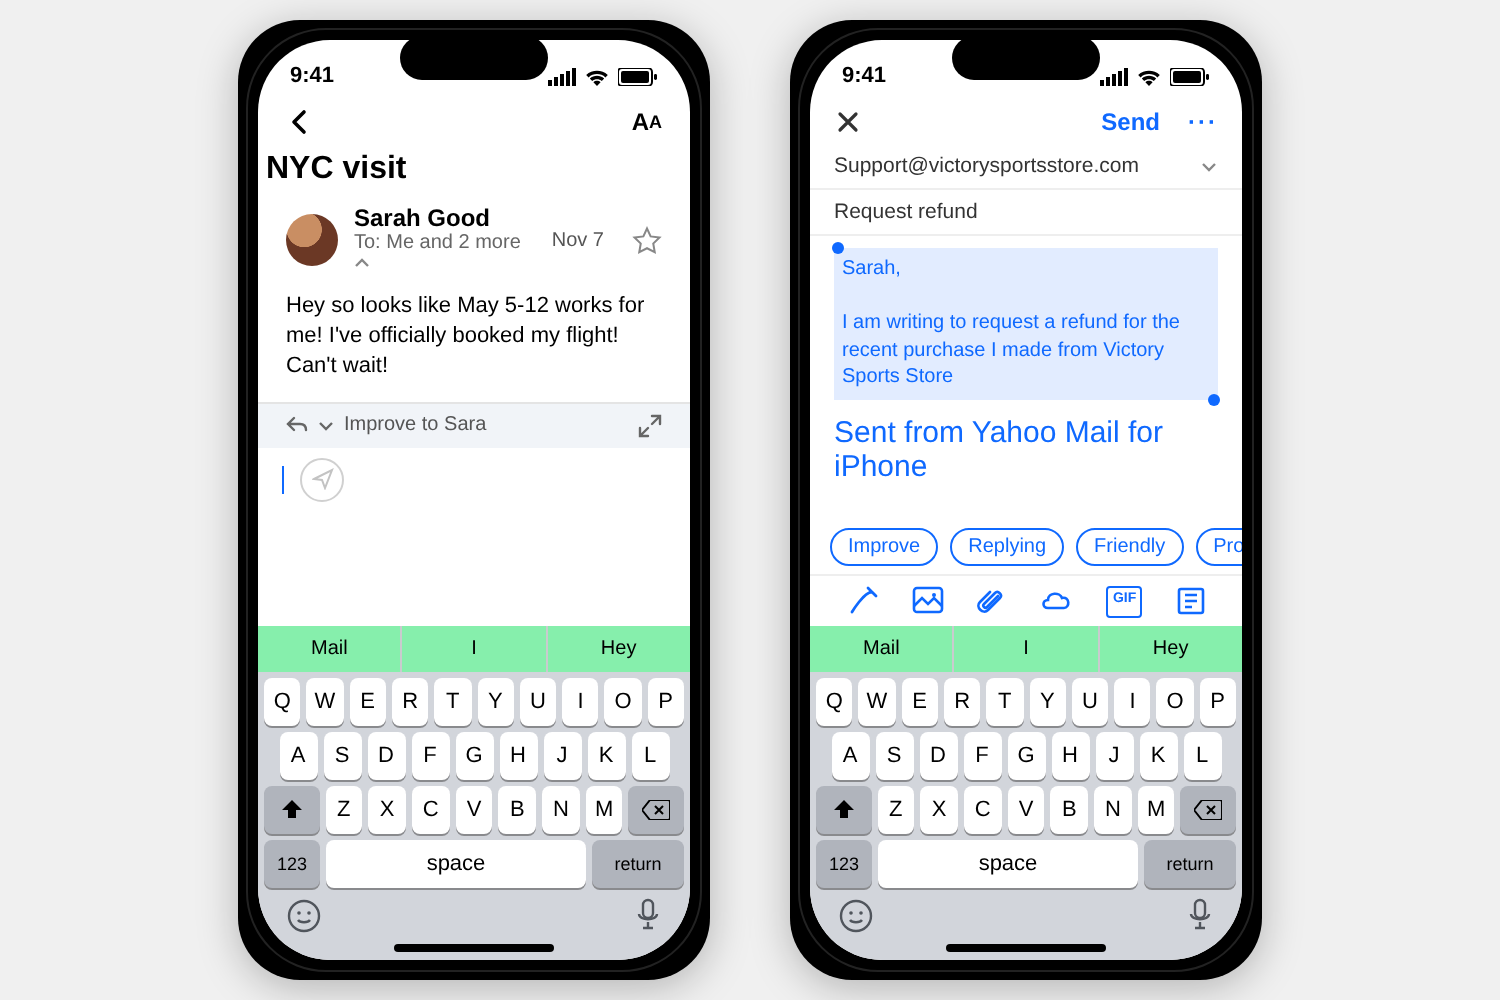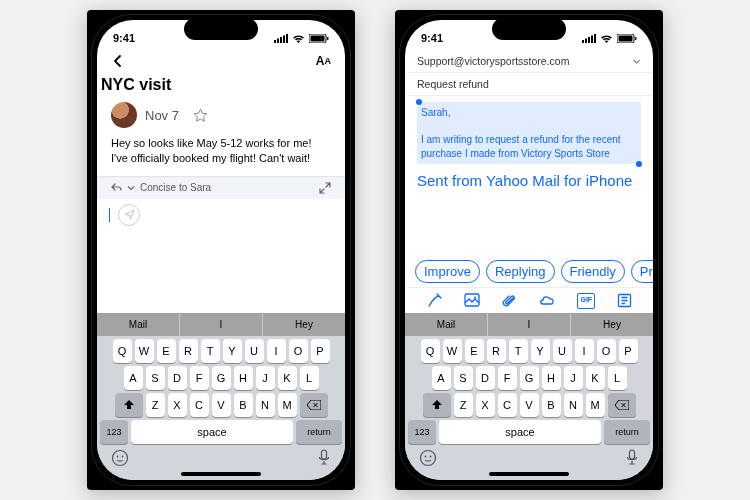--- a/index.html
+++ b/index.html
@@ -1,56 +1,56 @@
 <!DOCTYPE html>
 <html><head>
 <meta charset="utf-8">
 <style>
   * { box-sizing: border-box; margin: 0; padding: 0; font-family: -apple-system, 'Helvetica Neue', Arial, sans-serif; -webkit-font-smoothing: antialiased; }
   body { background:#f0f0f0; width:750px; height:500px; display:flex; justify-content:center; align-items:center; gap:40px; }
-  .phone { width:268px; height:480px; background:#000; border-radius:4px; padding:10px; position:relative; box-shadow:0 4px 20px rgba(0,0,0,.25); }
+  .phone { width:236px; height:480px; background:#000; border-radius:31px; padding:10px; position:relative; box-shadow:0 4px 20px rgba(0,0,0,.25); }
   .phone::before { content:""; position:absolute; left:4px; right:4px; top:4px; bottom:4px; border-radius:40px; border:1px solid #222; pointer-events:none; }
   .screen { width:100%; height:100%; background:#fff; border-radius:36px; overflow:hidden; display:flex; flex-direction:column; position:relative; }
   .notch { position:absolute; top:8px; left:50%; transform:translateX(-50%); width:74px; height:22px; background:#000; border-radius:14px; z-index:10; }
   .status { height:30px; flex:0 0 auto; display:flex; justify-content:space-between; align-items:center; padding:6px 16px 0; font-size:11px; font-weight:600; }
   .status .ind { display:flex; gap:4px; align-items:center; }
   .content { flex:1; overflow:hidden; display:flex; flex-direction:column; }
   .hdr { display:flex; align-items:center; justify-content:space-between; padding:4px 14px 6px; }
   .icn { display:inline-flex; align-items:center; justify-content:center; }
   .title { font-size:16px; font-weight:700; padding:2px 4px 8px; }
   .msg { padding:0 14px; }
   .from { display:flex; align-items:center; gap:8px; }
   .avatar { width:26px; height:26px; border-radius:50%; background:radial-gradient(circle at 35% 30%, #c98e63 0 35%, #6b3825 36% 100%); flex:0 0 auto; }
   .fromtxt { flex:1; }
   .name { font-size:12px; font-weight:700; }
   .to { font-size:10px; color:#666; }
-  .date { font-size:13px; color:#555; margin-right:6px;}
+  .date { font-size:10px; color:#555; margin-right:6px;}
   .body { font-size:11px; line-height:1.35; padding:8px 0 10px; }
   .divider { height:1px; background:#e4e4e4; }
   .replybar { display:flex; align-items:center; justify-content:space-between; padding:5px 14px; font-size:10px; color:#555; background:#f1f4f8; }
   .composebar { display:flex; align-items:center; gap:8px; padding:5px 12px 7px; }
   .compose-inp { flex:1; font-size:11px; color:#888; border:none; outline:none; }
   .sendcirc { width:22px; height:22px; border-radius:50%; border:1px solid #d0d0d0; display:flex; align-items:center; justify-content:center; color:#c3c3c3; }
 
   
   .r-hdr { display:flex; align-items:center; justify-content:space-between; padding:4px 12px 4px; }
   .send { color:#0f69ff; font-weight:600; font-size:12px; margin-right:6px;}
   .field { padding:5px 12px; border-bottom:1px solid #eee; font-size:10.5px; color:#333; display:flex; justify-content:space-between; align-items:center;}
   .sel { background:#e2ecff; margin:6px 12px 0; padding:4px 4px; font-size:10px; color:#0f69ff; line-height:1.35; position:relative; }
   .sel .handle { position:absolute; width:6px; height:6px; background:#0f69ff; border-radius:50%; }
   .sel .h1 { top:-3px; left:-1px; }
   .sel .h2 { bottom:-3px; right:-1px; }
   .sig { color:#0f69ff; font-size:15px; padding:8px 12px 6px; }
   .chips { display:flex; gap:6px; padding:4px 10px; }
-  .chip { border:1px solid #0f69ff; color:#0f69ff; border-radius:12px; font-size:13px; padding:3px 8px; }
+  .chip { border:1px solid #0f69ff; color:#0f69ff; border-radius:12px; font-size:10px; padding:3px 8px; }
   .tools { display:flex; justify-content:space-around; padding:5px 10px 4px; color:#0f69ff; border-top:1px solid #eee;}
 
   
   .kb { background:#d2d5db; flex:0 0 auto; display:flex; flex-direction:column; padding-bottom:4px;}
-  .sugg { background:#a3a3a3; display:flex; font-size:10px; }
+  .sugg { background:#86efac; display:flex; font-size:10px; }
   .sugg span { flex:1; text-align:center; padding:6px 0; color:#000; }
   .sugg span + span { border-left:1px solid #c9cbce; }
   .krow { display:flex; justify-content:center; gap:3px; padding:3px 3px 0; }
   .key { background:#fff; border-radius:4px; box-shadow:0 1px 0 #898a8d; font-size:11px; font-weight:400; width:19px; height:24px; display:flex; align-items:center; justify-content:center; }
   .key.fn { background:#b0b4bc; }
   .key.wide { width:28px; }
   .key.space { flex:1; }
   .key.ret { width:46px; font-size:9px;}
   .key.num { width:28px; font-size:9px;}
   .kbot { display:flex; justify-content:space-between; padding:5px 14px 2px; color:#50555c; }
@@ -89,20 +89,26 @@
             <svg width="14" height="14" viewBox="0 0 14 14">
               <path d="M9 2 L4 7 L9 12" stroke="#000" stroke-width="1.8" fill="none" stroke-linecap="round" stroke-linejoin="round"></path>
             </svg>
           </span>
         <span class="icn" style="font-weight:600;font-size:12px;">A<span style="font-size:9px;">A</span></span>
       </div>
       <div class="title">NYC visit</div>
       <div class="msg">
         <div class="from">
           <div class="avatar"></div>
+          <div class="fromtxt">
+            <div class="name">Sarah Good</div>
+            <div class="to"><span>To: Me and 2 more</span> <svg style="display:inline;vertical-align:middle" width="8" height="8" viewBox="0 0 8 8">
+                  <path d="M1 5 L4 2 L7 5" stroke="#888" stroke-width="1.2" fill="none"></path>
+                </svg></div>
+          </div>
           <span class="date">Nov 7</span>
           <span>
               <svg width="15" height="15" viewBox="0 0 24 24">
                 <path d="M12 2 L14.9 8.3 L22 9.2 L17 14 L18.2 21 L12 17.8 L5.8 21 L7 14 L2 9.2 L9.1 8.3 Z" fill="none" stroke="#888" stroke-width="1.6"></path>
               </svg>
             </span>
         </div>
         <div class="body">Hey so looks like May 5-12 works for me! I've officially booked my flight! Can't wait!</div>
       </div>
       <div class="divider"></div>
@@ -111,21 +117,21 @@
           <span>
               <svg width="11" height="9" viewBox="0 0 11 9">
                 <path d="M4 1 L1 4 L4 7 M1 4 H7 C9 4 10 5 10 7" stroke="#666" stroke-width="1.2" fill="none" stroke-linecap="round"></path>
               </svg>
             </span>
           <span>
               <svg width="8" height="8" viewBox="0 0 8 8">
                 <path d="M1 2.5 L4 5.5 L7 2.5" stroke="#666" stroke-width="1.2" fill="none"></path>
               </svg>
             </span>
-          <span>Concise to Sara</span>
+          <span>Improve to Sara</span>
         </span>
         <span>
             <svg width="12" height="12" viewBox="0 0 12 12">
               <path d="M7 1 H11 V5 M11 1 L7 5 M5 11 H1 V7 M1 11 L5 7" stroke="#666" stroke-width="1.2" fill="none" stroke-linecap="round"></path>
             </svg>
           </span>
       </div>
       <div class="composebar">
         <span style="width:1px;height:14px;background:#0f69ff;"></span>
         <span class="sendcirc">
@@ -227,20 +233,31 @@
             <path d="M6.5 9 L4.7 7.1 C5.7 6.2 7.3 6.2 8.3 7.1 Z M2.9 5.3 C4.9 3.4 8.1 3.4 10.1 5.3 L8.9 6.5 C7.6 5.3 5.4 5.3 4.1 6.5 Z M1.1 3.5 C4.1 0.7 8.9 0.7 11.9 3.5 L10.7 4.7 C8.4 2.5 4.6 2.5 2.3 4.7 Z" fill="#000"></path>
           </svg>
         <svg width="20" height="9" viewBox="0 0 20 9">
             <rect x="0" y="0" width="17" height="9" rx="2" fill="none" stroke="#000" stroke-width="1"></rect>
             <rect x="1.5" y="1.5" width="14" height="6" rx="1" fill="#000"></rect>
             <rect x="18" y="3" width="1.5" height="3" rx="0.7" fill="#000"></rect>
           </svg>
       </span>
     </div>
     <div class="content">
+      <div class="r-hdr">
+        <span>
+            <svg width="14" height="14" viewBox="0 0 14 14">
+              <path d="M3 3 L11 11 M11 3 L3 11" stroke="#333" stroke-width="1.6" stroke-linecap="round"></path>
+            </svg>
+          </span>
+        <span style="display:flex;align-items:center;gap:8px;">
+          <span class="send">Send</span>
+          <span style="color:#0f69ff;letter-spacing:1px;font-weight:700;font-size:12px;">···</span>
+        </span>
+      </div>
       <div class="field">
         <span>Support@victorysportsstore.com</span>
         <svg width="9" height="9" viewBox="0 0 9 9">
             <path d="M1.5 3 L4.5 6 L7.5 3" stroke="#888" stroke-width="1.2" fill="none"></path>
           </svg>
       </div>
       <div class="field">Request refund</div>
       <div class="sel">
         <span class="handle h1"></span>
         <span>Sarah,</span><br><br>

